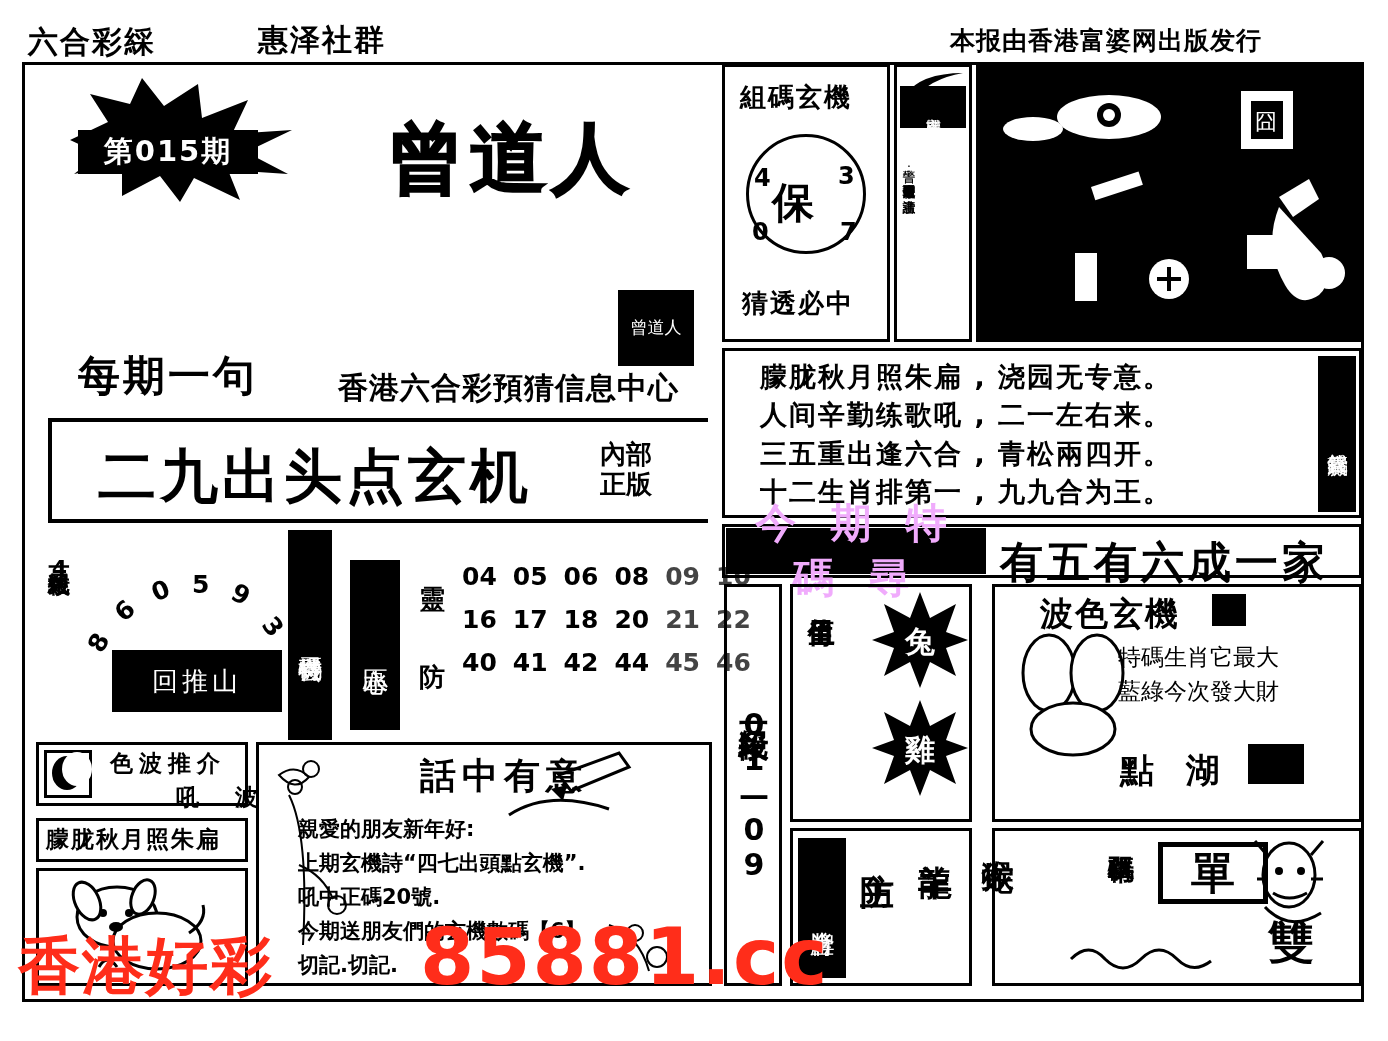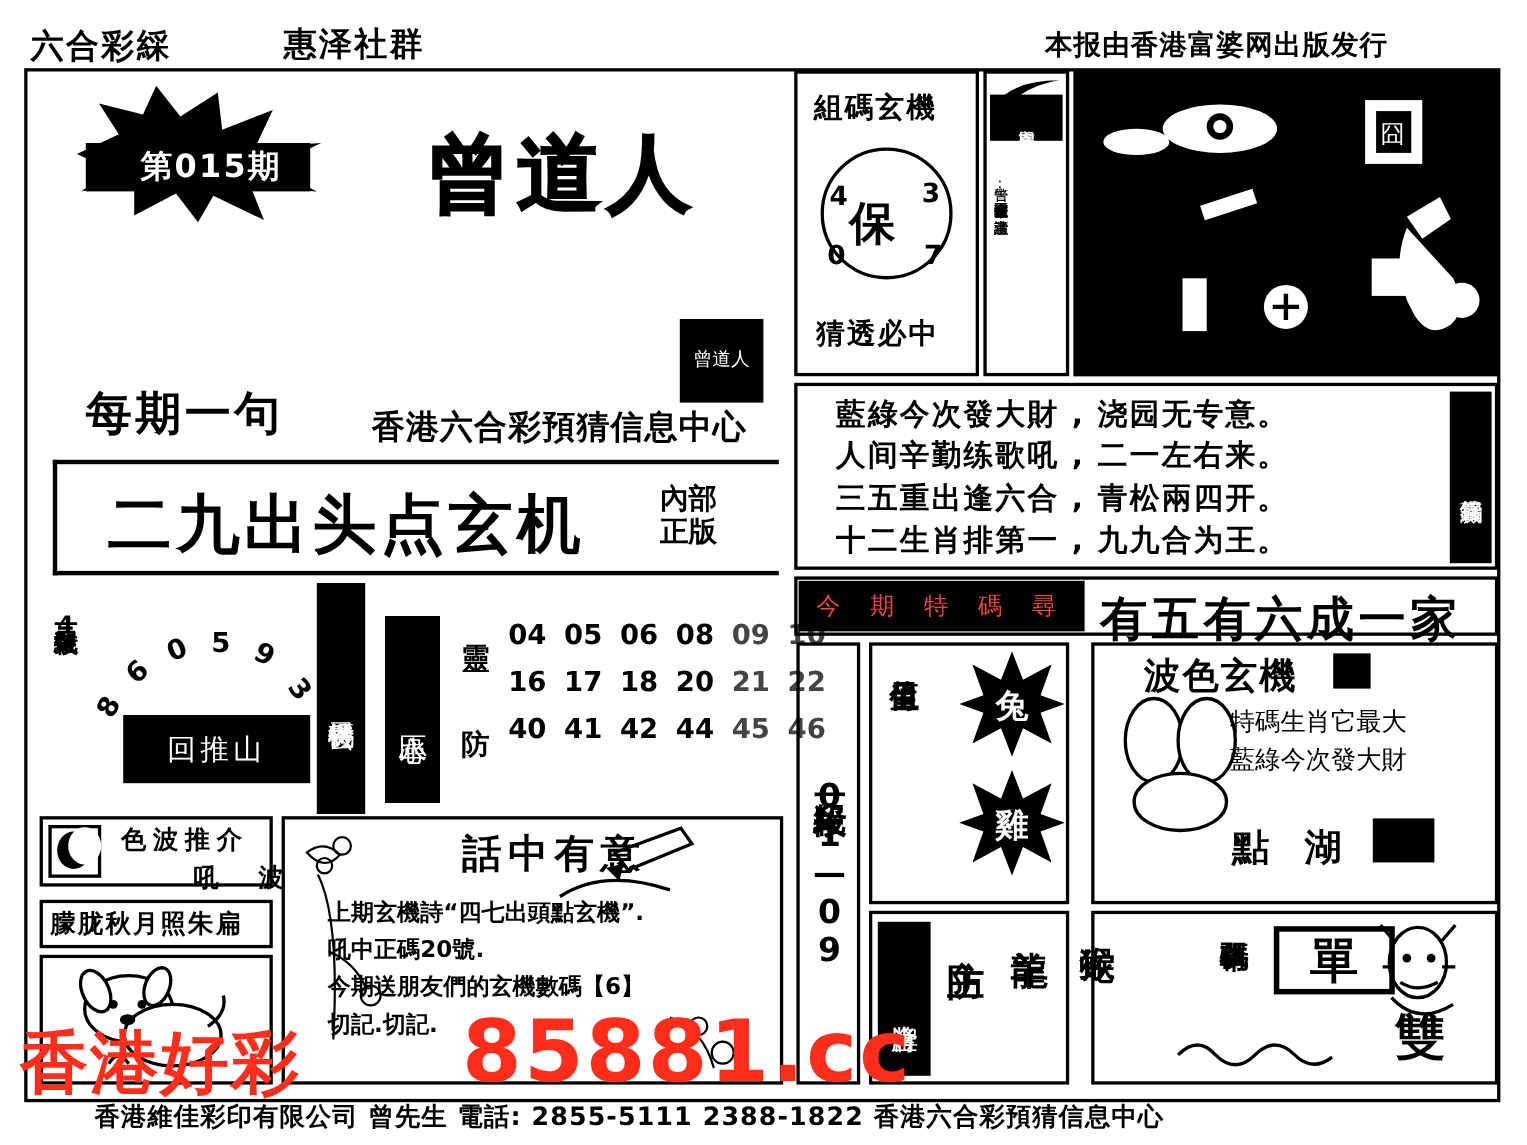--- a/index.html
+++ b/index.html
@@ -12,21 +12,21 @@
   
   #top-left-title{left:28px;top:22px;font-size:30px;font-weight:bold;letter-spacing:2px;}
   #top-left-title2{left:258px;top:20px;font-size:30px;font-weight:bold;letter-spacing:2px;}
   #top-right-note{left:950px;top:24px;font-size:25px;font-weight:bold;letter-spacing:1px;}
 
   
   #main-frame{left:22px;top:62px;width:1342px;height:940px;border:3px solid #000;box-sizing:border-box;}
 
   
   #issue-burst{left:60px;top:78px;width:250px;height:125px;}
-  #issue-badge{left:78px;top:130px;width:180px;height:44px;background:#000;color:#fff;font-size:29px;font-weight:bold;letter-spacing:2px;padding-left:24px;}
+  #issue-badge{left:78px;top:130px;width:180px;height:44px;background:#000;color:#fff;font-size:29px;font-weight:bold;letter-spacing:2px;}
 
   
   #big-title{left:388px;top:108px;font-size:76px;font-weight:bold;letter-spacing:6px;-webkit-text-stroke:2px #000;}
   #big-title2{left:205px;top:200px;font-size:78px;font-weight:bold;letter-spacing:4px;}
   #seal{left:618px;top:290px;width:76px;height:76px;background:#000;color:#fff;font-size:17px;line-height:1.05;padding:4px;box-sizing:border-box;}
 
   #every-issue{left:78px;top:348px;font-size:42px;font-weight:bold;letter-spacing:3px;}
   #center-line{left:338px;top:368px;font-size:30px;font-weight:bold;letter-spacing:1px;}
 
   #bracket{left:48px;top:418px;width:660px;height:105px;border:4px solid #000;border-right:none;box-sizing:border-box;}
@@ -81,21 +81,21 @@
   #warn-text{left:900px;top:160px;height:170px;font-size:13px;line-height:1.35;}
 
   #pic-box{left:976px;top:64px;width:386px;height:278px;border:3px solid #000;box-sizing:border-box;background:#000;}
 
   #poem-box{left:722px;top:348px;width:640px;height:170px;border:3px solid #000;box-sizing:border-box;}
   .poem-line{font-size:27px;font-weight:bold;letter-spacing:2px;line-height:1.42;}
   #poem-inner{left:760px;top:358px;width:560px;}
   #side-black{left:1318px;top:356px;width:38px;height:156px;background:#000;color:#fff;font-size:21px;line-height:1.18;padding-top:8px;box-sizing:border-box;}
 
   #tema-bar{left:722px;top:524px;width:640px;height:54px;border:3px solid #000;box-sizing:border-box;}
-  #tema-black{left:726px;top:528px;width:260px;height:46px;background:#000;color:#ef4444;font-size:22px;font-weight:normal;letter-spacing:10px;}
+  #tema-black{left:726px;top:528px;width:260px;height:46px;background:#000;color:#f0abfc;font-size:41px;font-weight:bold;letter-spacing:10px;}
   #tema-text{left:1000px;top:534px;font-size:43px;font-weight:bold;letter-spacing:4px;}
 
   #jue-sha{left:724px;top:584px;width:58px;height:402px;border:3px solid #000;box-sizing:border-box;font-size:30px;font-weight:bold;padding-top:18px;}
 
   #zhiri-box{left:790px;top:584px;width:182px;height:238px;border:3px solid #000;box-sizing:border-box;}
   #zhiri-label{left:800px;top:598px;width:42px;font-size:27px;font-weight:bold;line-height:1.12;}
   #zhiri-star1{left:872px;top:592px;width:96px;height:96px;}
   #zhiri-star2{left:872px;top:700px;width:96px;height:96px;}
 
   #gold-box{left:790px;top:828px;width:182px;height:158px;border:3px solid #000;box-sizing:border-box;}
@@ -234,20 +234,21 @@
       <path d="M300 30 l60 -22 l10 14 l-58 24z" fill="none" stroke="#000" stroke-width="3"></path>
       <path d="M292 44 l16 -4 l-4 16z" fill="#000"></path>
       <path d="M250 70 q40 -26 100 -6" fill="none" stroke="#000" stroke-width="3"></path>
       <path d="M350 180 q30 10 40 46" fill="none" stroke="#000" stroke-width="2"></path>
       <circle cx="398" cy="212" r="10" fill="none" stroke="#000" stroke-width="2"></circle>
       <circle cx="376" cy="188" r="8" fill="none" stroke="#000" stroke-width="2"></circle>
     </svg>
   </div>
   <div class="abs" id="talk-title">話中有意</div>
   <div class="abs" id="talk-body">
+    <div>親愛的朋友新年好:</div>
     <div>上期玄機詩“四七出頭點玄機”.</div>
     <div>吼中正碼20號.</div>
     <div>今期送朋友們的玄機數碼【6】</div>
     <div>切記.切記.</div>
   </div>
 
   <div class="abs" id="zuma-box"></div>
   <div class="abs" id="zuma-title">組碼玄機</div>
   <div class="abs" id="zuma-circle"></div>
   <div class="abs" id="zuma-bao">保</div>
@@ -282,21 +283,21 @@
       <rect x="112" y="120" width="50" height="14" fill="#fff" transform="rotate(-18 112 120)"></rect>
       <rect x="96" y="186" width="22" height="48" fill="#fff"></rect>
       <circle cx="190" cy="212" r="20" fill="#fff"></circle>
       <path d="M178 212 h24 M190 200 v24" stroke="#000" stroke-width="4"></path>
       <circle cx="350" cy="206" r="16" fill="#fff"></circle>
     </svg>
   </div>
 
   <div class="abs" id="poem-box"></div>
   <div class="abs" id="poem-inner">
-    <div class="poem-line">藍綠今次發大財 , 浇园无专意。</div>
+    <div class="poem-line">朦胧秋月照朱扁 , 浇园无专意。</div>
     <div class="poem-line">人间辛勤练歌吼 , 二一左右来。</div>
     <div class="poem-line">三五重出逢六合 , 青松兩四开。</div>
     <div class="poem-line">十二生肖排第一 , 九九合为王。</div>
   </div>
   <div class="abs ctr vert" id="side-black">贏錢錦囊</div>
 
   <div class="abs" id="tema-bar"></div>
   <div class="abs ctr" id="tema-black">今 期 特 碼 尋</div>
   <div class="abs" id="tema-text">有五有六成一家</div>
 
@@ -353,15 +354,14 @@
       <path d="M6 20 q18 -18 34 0 q18 18 36 0 q18 -18 36 0 q16 16 34 2" fill="none" stroke="#000" stroke-width="3"></path>
     </svg>
   </div>
   <div class="abs vert ctr" id="dan-label">特碼单双</div>
   <div class="abs ctr" id="dan-big">單</div>
   <div class="abs" id="shuang-big">雙</div>
 
   <div class="abs" id="watermark">香港好彩</div>
   <div class="abs" id="watermark2">85881.cc</div>
 
-  <div class="abs" id="footer">香港維佳彩印有限公司    曾先生     電話: 2855-5111   2388-1822    香港六合彩預猜信息中心</div>
 
 </div>
 
 </body></html>

